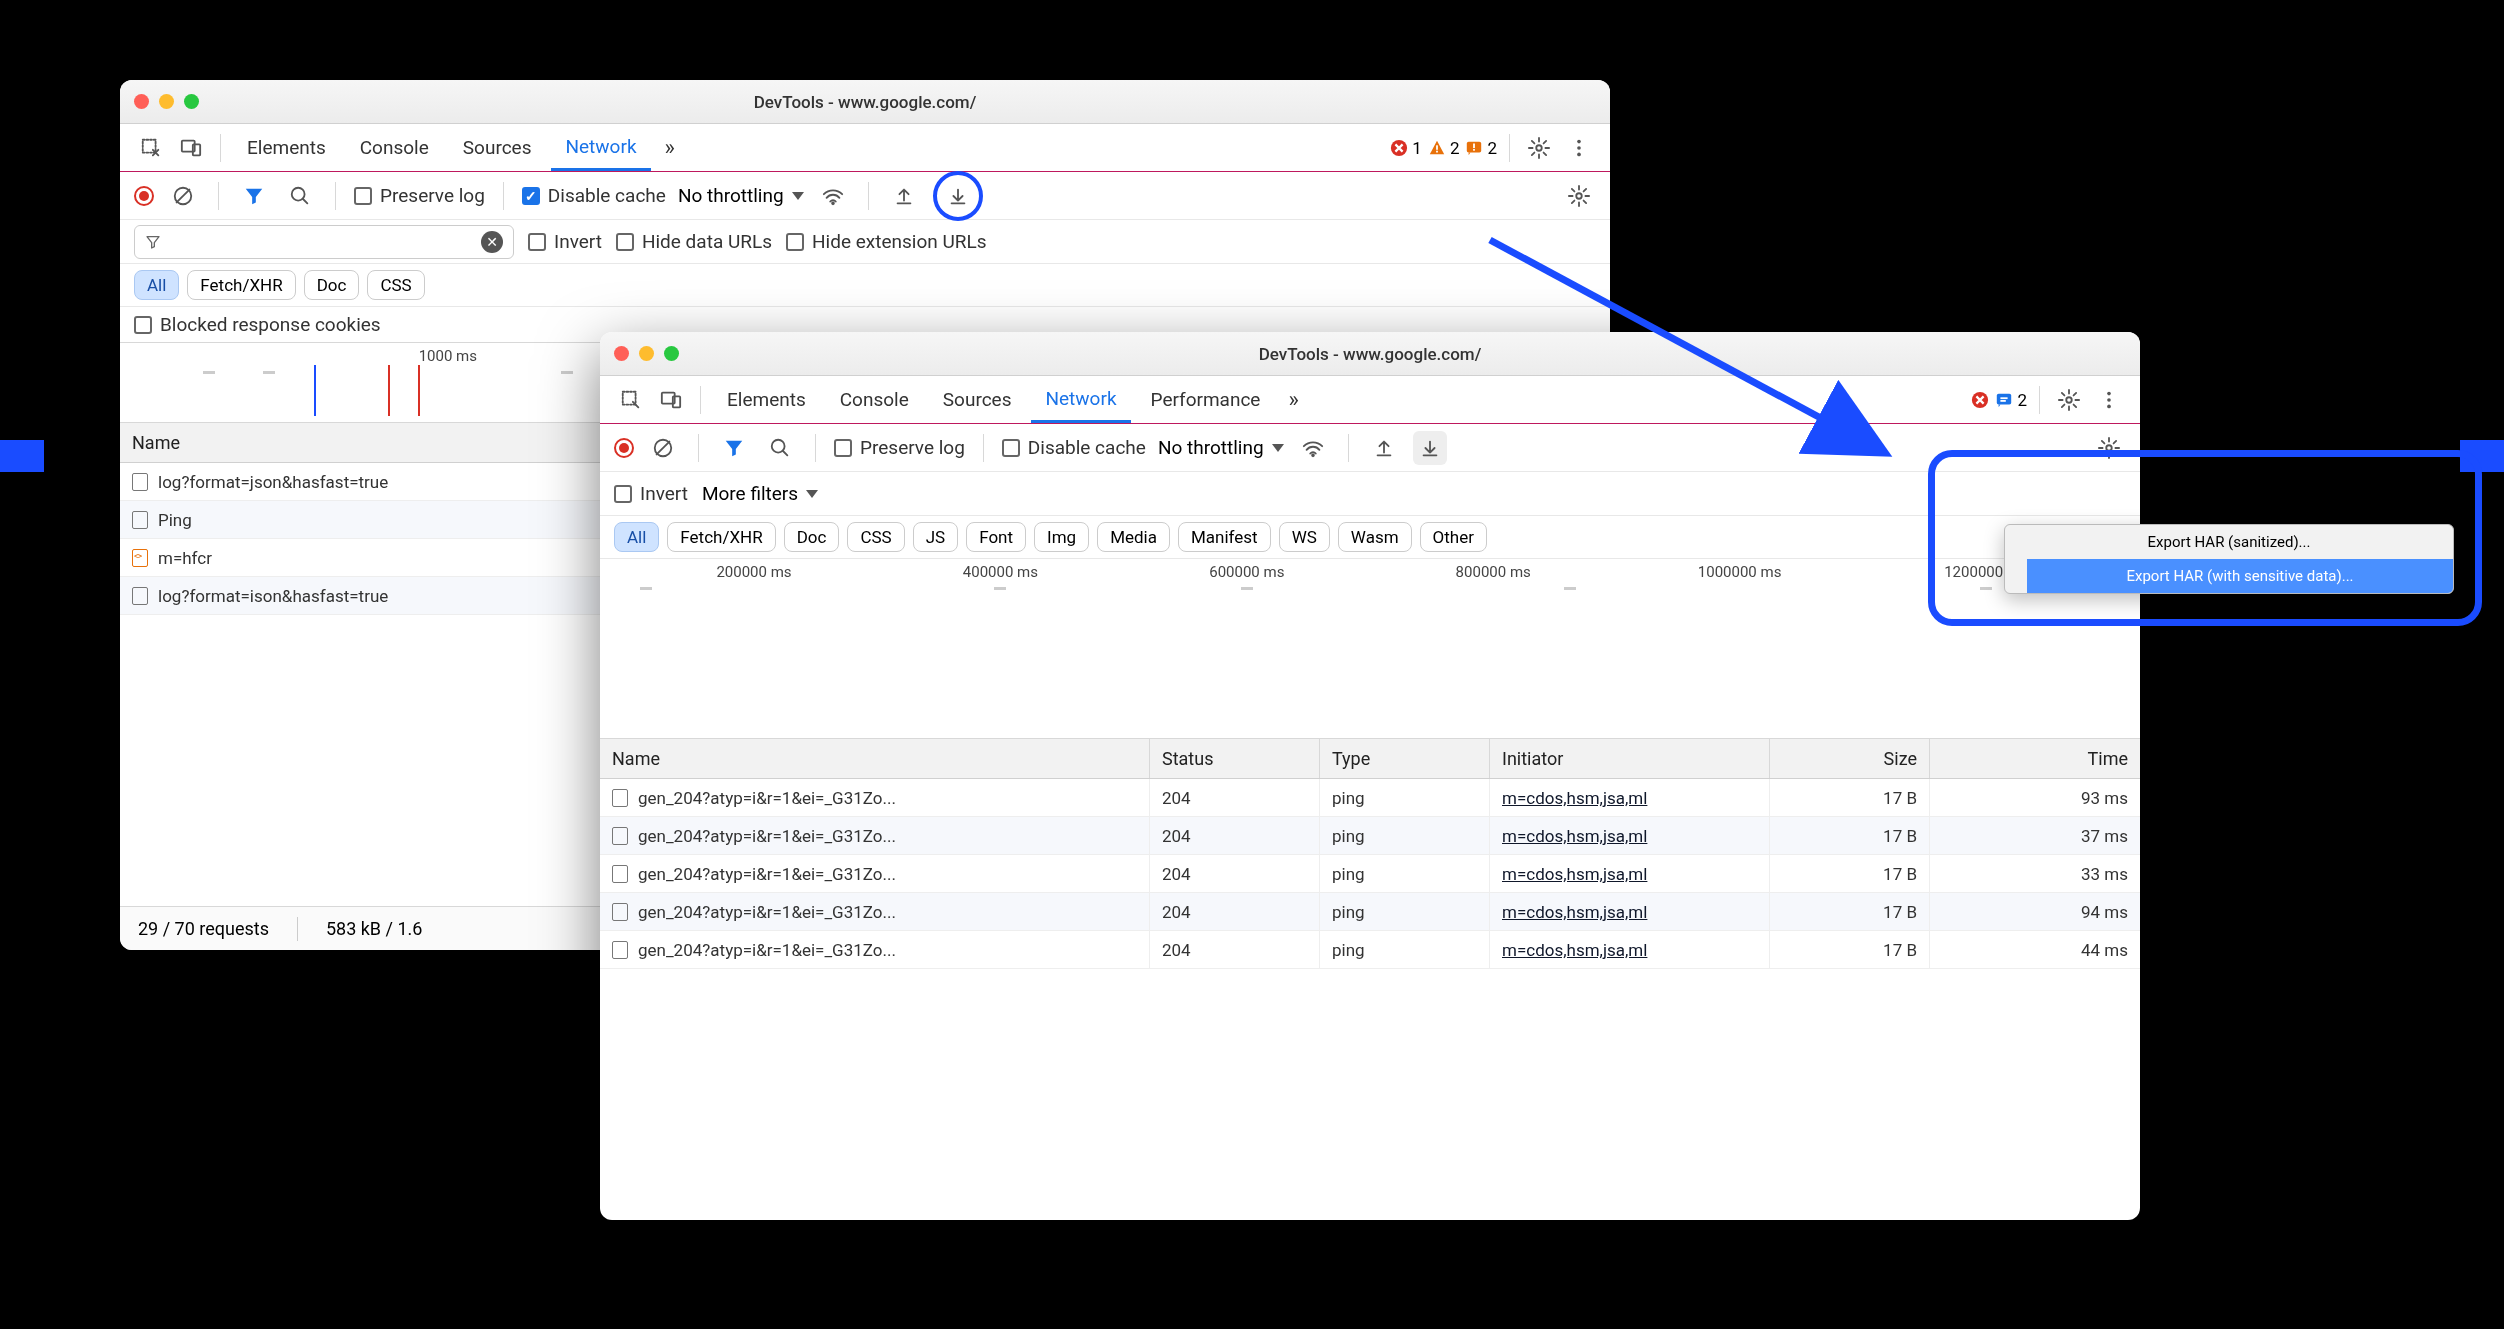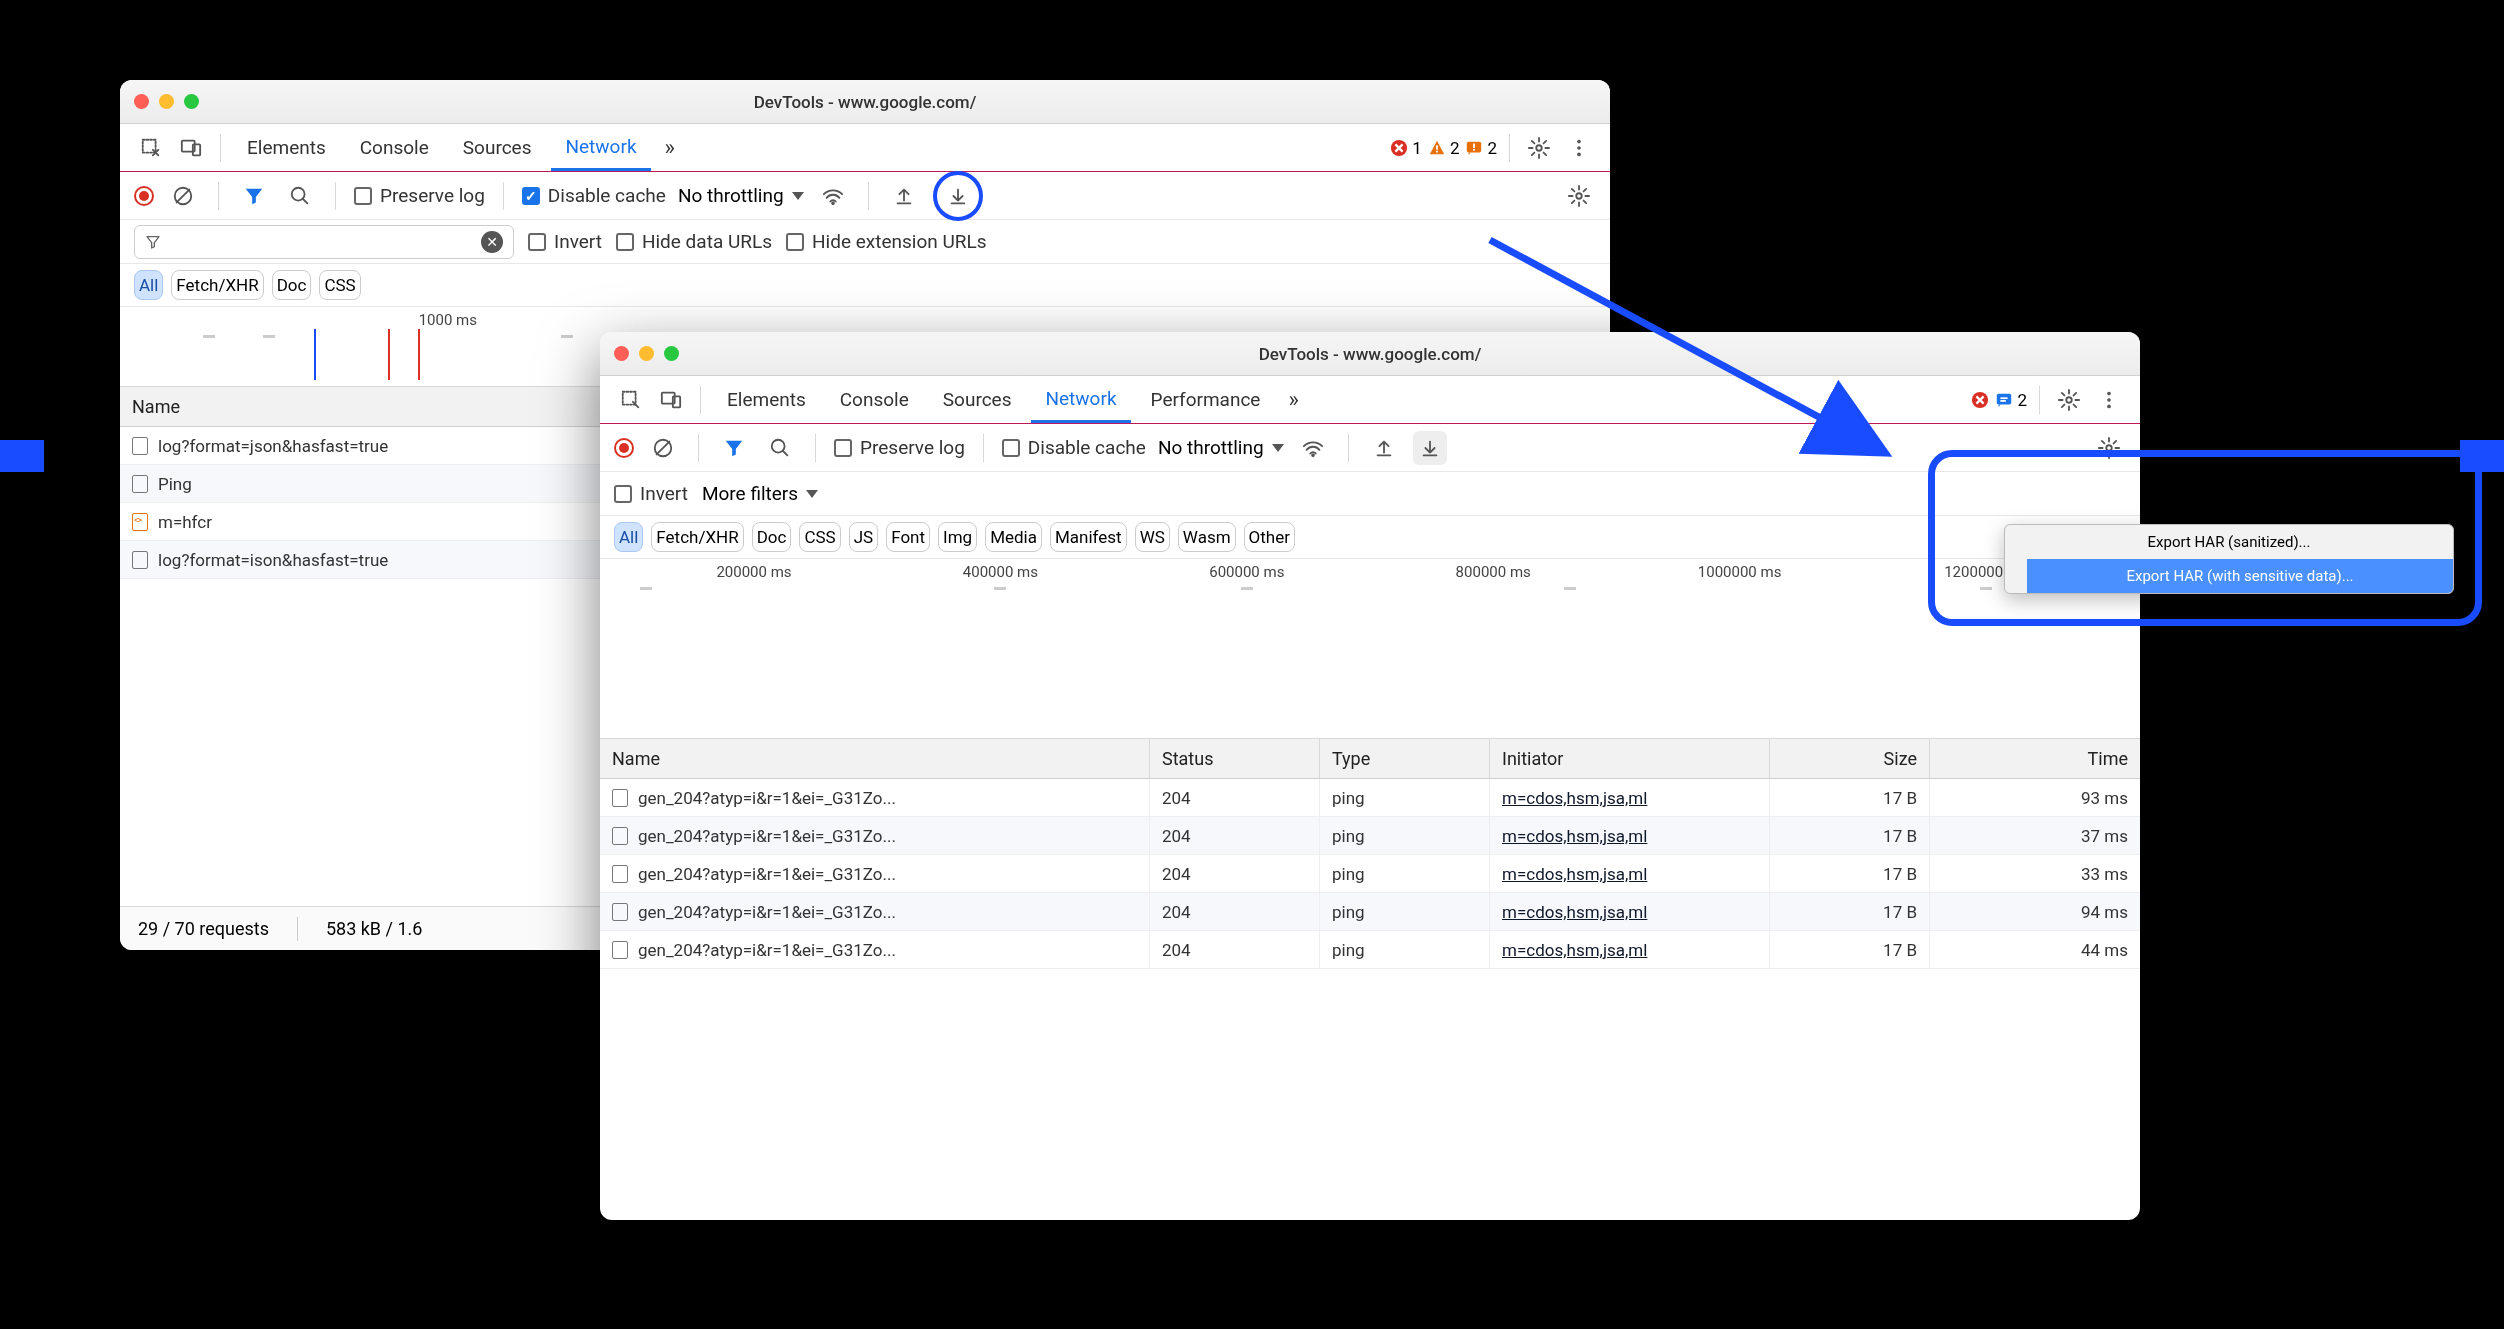--- a/index.html
+++ b/index.html
@@ -39,21 +39,21 @@
 .highlight-circle { border: 4px solid #1a4cff; border-radius: 50%; padding: 4px; }
 
 .filterbar { height: 44px; display: flex; align-items: center; padding: 0 14px; gap: 14px; border-bottom: 1px solid #e8e8e8; }
 .filter-input { flex: 0 0 auto; display: flex; align-items: center; gap: 10px; border: 1px solid #ccc; border-radius: 6px; padding: 4px 10px; height: 34px; }
 .filter-input.w1 { width: 380px; }
 .filter-input.w2 { width: 410px; }
 .filter-input input { border: none; outline: none; font-size: 17px; flex: 1; background: transparent; }
 .clear-x { width: 22px; height: 22px; background: #555; border-radius: 50%; color: #fff; display: flex; align-items: center; justify-content: center; font-size: 14px; cursor: pointer; }
 
 .chipbar { display: flex; align-items: center; padding: 6px 14px; gap: 8px; border-bottom: 1px solid #e8e8e8; flex-wrap: wrap; }
-.chip { padding: 4px 4px; border: 1px solid #ccc; border-radius: 8px; font-size: 17px; cursor: pointer; background: #fff; }
+.chip { padding: 4px 12px; border: 1px solid #ccc; border-radius: 8px; font-size: 17px; cursor: pointer; background: #fff; }
 .chip.active { background: #cfe3ff; border-color: #aac8f2; color: #174ea6; }
 
 .timeline { height: 60px; border-bottom: 1px solid #d8d8d8; position: relative; background: #fff; }
 .timeline .label { position: absolute; top: 4px; font-size: 15px; color: #444; transform: translateX(-50%); }
 .timeline .mark { position: absolute; top: 28px; width: 12px; height: 3px; background: #ccc; transform: translateX(-50%); }
 .timeline .vline { position: absolute; top: 22px; bottom: 6px; width: 2px; }
 
 .table-head { height: 40px; display: flex; align-items: center; background: #f2f2f2; border-bottom: 1px solid #d0d0d0; }
 .th { padding: 0 12px; font-size: 18px; color: #222; border-right: 1px solid #d8d8d8; height: 100%; display: flex; align-items: center; }
 .row { height: 38px; display: flex; align-items: center; border-bottom: 1px solid #eee; }
@@ -242,20 +242,26 @@
       </label>
   </div>
 
   <div class="chipbar">
     <span class="chip active">All</span>
     <span class="chip">Fetch/XHR</span>
     <span class="chip">Doc</span>
     <span class="chip">CSS</span>
   </div>
 
+  <div class="chipbar" style="border-bottom:1px solid #d8d8d8">
+    <label class="cb-label">
+        <span class="cb"></span>
+        <span>Blocked response cookies</span>
+      </label>
+  </div>
 
   <div class="timeline" style="height:80px">
     <span class="label" style="left:22%">1000 ms</span>
     <div class="vline" style="left:13%; background:#1a4cff;"></div>
     <div class="vline" style="left:18%; background:#d93025;"></div>
     <div class="vline" style="left:20%; background:#d93025;"></div>
     <div class="mark" style="left:6%;"></div>
     <div class="mark" style="left:10%;"></div>
     <div class="mark" style="left:30%;"></div>
   </div>

